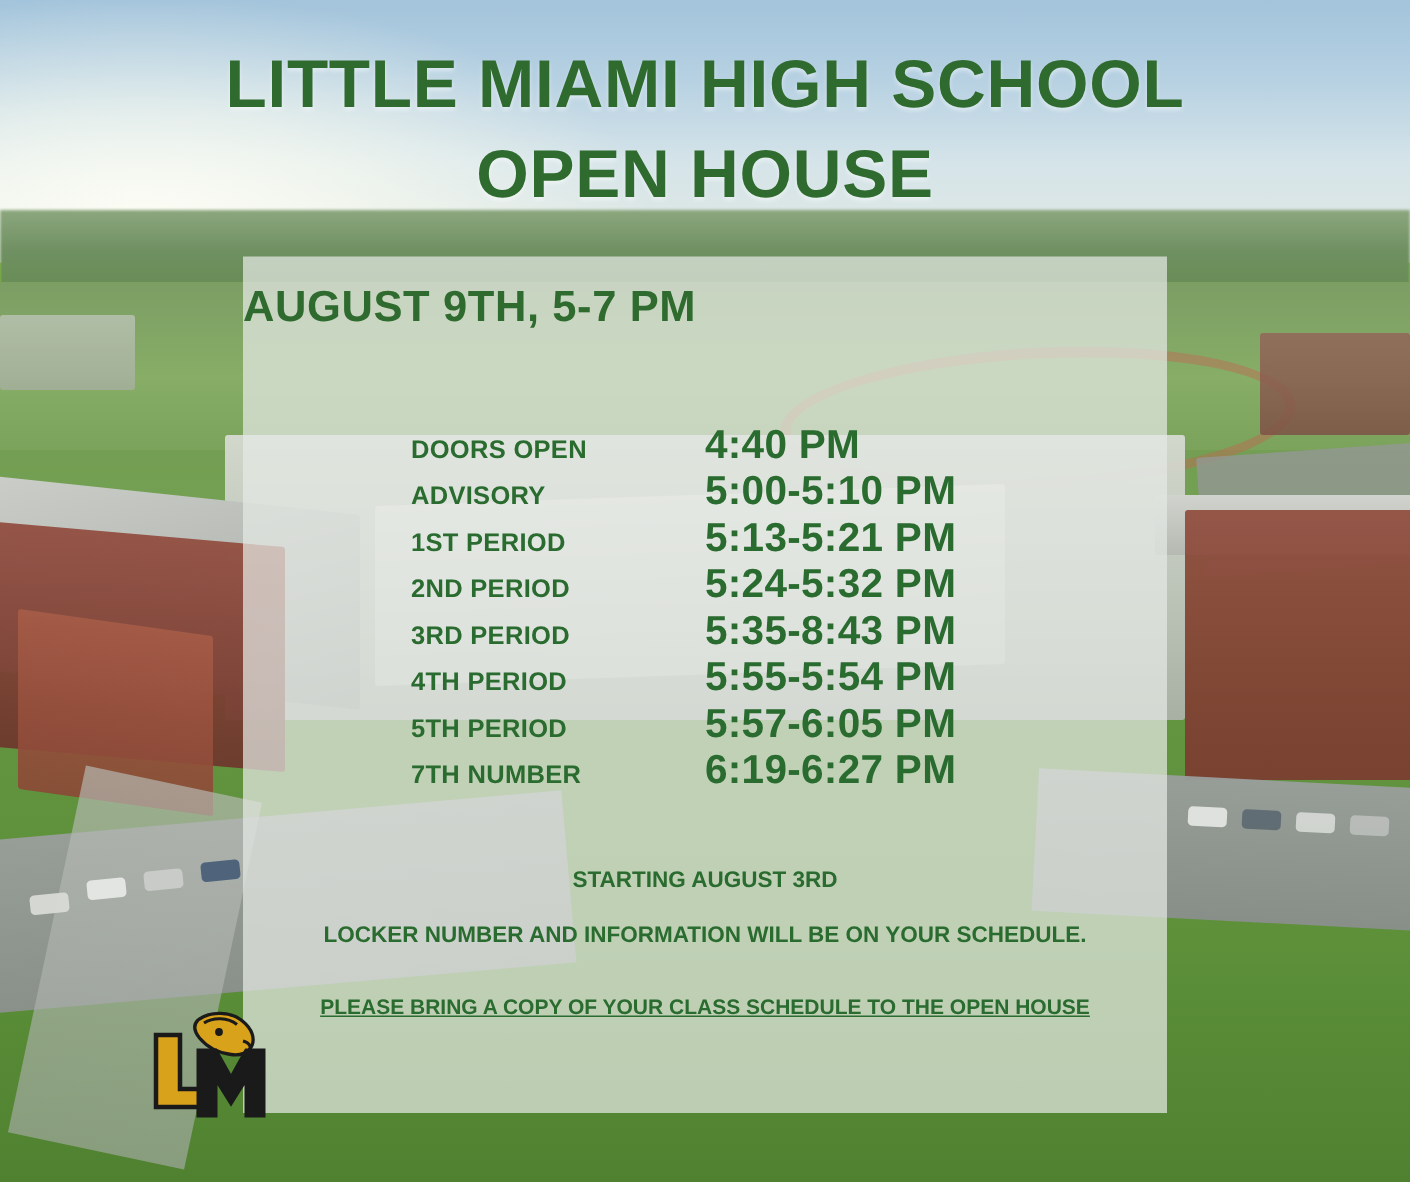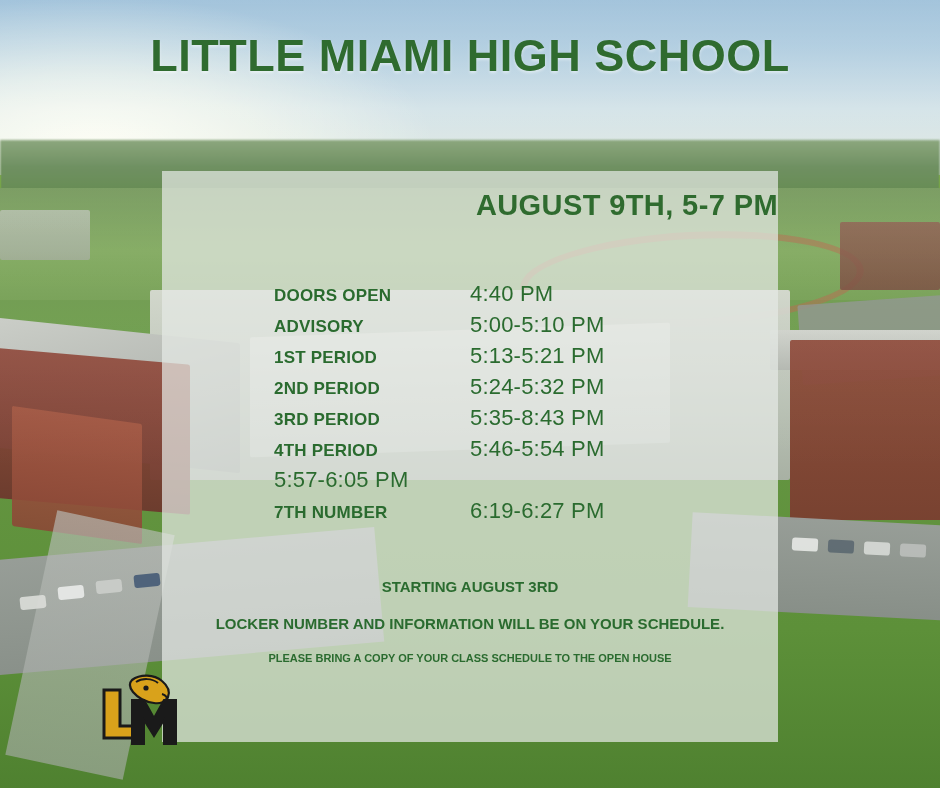--- a/index.html
+++ b/index.html
@@ -180,21 +180,21 @@
     left: 162px; top: 171px;
     width: 616px;
     height: 571px;
     background: rgba(228, 233, 228, 0.72);
   }
 
   .date-line {
     position: absolute;
     left: 0; top: 18px;
     width: 616px;
-    text-align: right;
+    text-align: left;
     color: #2f6b2f;
     font-weight: bold;
     font-size: 29px;
     letter-spacing: 0.4px;
   }
 
   .schedule {
     position: absolute;
     left: 112px;
     top: 110px;
@@ -207,22 +207,22 @@
   }
   .sched-label {
     width: 196px;
     color: #2a6b2f;
     font-weight: bold;
     font-size: 17px;
     letter-spacing: 0.2px;
   }
   .sched-time {
     color: #2a6b2f;
-    font-weight: normal;
-    font-size: 22px;
+    font-weight: bold;
+    font-size: 27px;
     letter-spacing: 0.2px;
   }
 
   .notes {
     position: absolute;
     left: 0;
     top: 406px;
     width: 616px;
     text-align: center;
     color: #2a6b2f;
@@ -230,22 +230,23 @@
   }
   .note-a {
     font-size: 15px;
     line-height: 1.35;
   }
   .note-b {
     font-size: 15px;
     margin-top: 18px;
   }
   .note-c {
-    font-size: 11px;
-    margin-top: 20px;
+    font-size: 14px;
+    margin-top: 31px;
+    text-decoration: underline;
   }
 
   
   .logo {
     position: absolute;
     left: 96px;
     top: 672px;
     width: 98px;
     height: 76px;
   }
@@ -288,20 +289,21 @@
     <div class="car" style="left:792px; top:538px; background:#e3e5e2; transform:rotate(3deg);"></div>
     <div class="car" style="left:828px; top:540px; background:#5e6a72; transform:rotate(3deg);"></div>
     <div class="car" style="left:864px; top:542px; background:#d4d7d3; transform:rotate(3deg);"></div>
     <div class="car" style="left:900px; top:544px; background:#b9bdb9; transform:rotate(3deg);"></div>
 
     <div class="bg-haze"></div>
   </div>
 
   <div class="headline">
     <span class="l1">LITTLE MIAMI HIGH SCHOOL</span>
+    <span class="l2">OPEN HOUSE</span>
   </div>
 
   <div class="panel">
 
     <div class="date-line">AUGUST 9TH,  5-7 PM</div>
 
     <div class="schedule">
       <div class="sched-row">
         <span class="sched-label">DOORS OPEN</span>
         <span class="sched-time">4:40 PM</span>
@@ -317,23 +319,24 @@
       <div class="sched-row">
         <span class="sched-label">2ND PERIOD</span>
         <span class="sched-time">5:24-5:32 PM</span>
       </div>
       <div class="sched-row">
         <span class="sched-label">3RD PERIOD</span>
         <span class="sched-time">5:35-8:43 PM</span>
       </div>
       <div class="sched-row">
         <span class="sched-label">4TH PERIOD</span>
-        <span class="sched-time">5:46-5:54 PM</span>
-      </div>
-      <div class="sched-row">
+        <span class="sched-time">5:55-5:54 PM</span>
+      </div>
+      <div class="sched-row">
+        <span class="sched-label">5TH PERIOD</span>
         <span class="sched-time">5:57-6:05 PM</span>
       </div>
       <div class="sched-row">
         <span class="sched-label">7TH NUMBER</span>
         <span class="sched-time">6:19-6:27 PM</span>
       </div>
     </div>
 
     <div class="notes">
       <div class="note-a">

